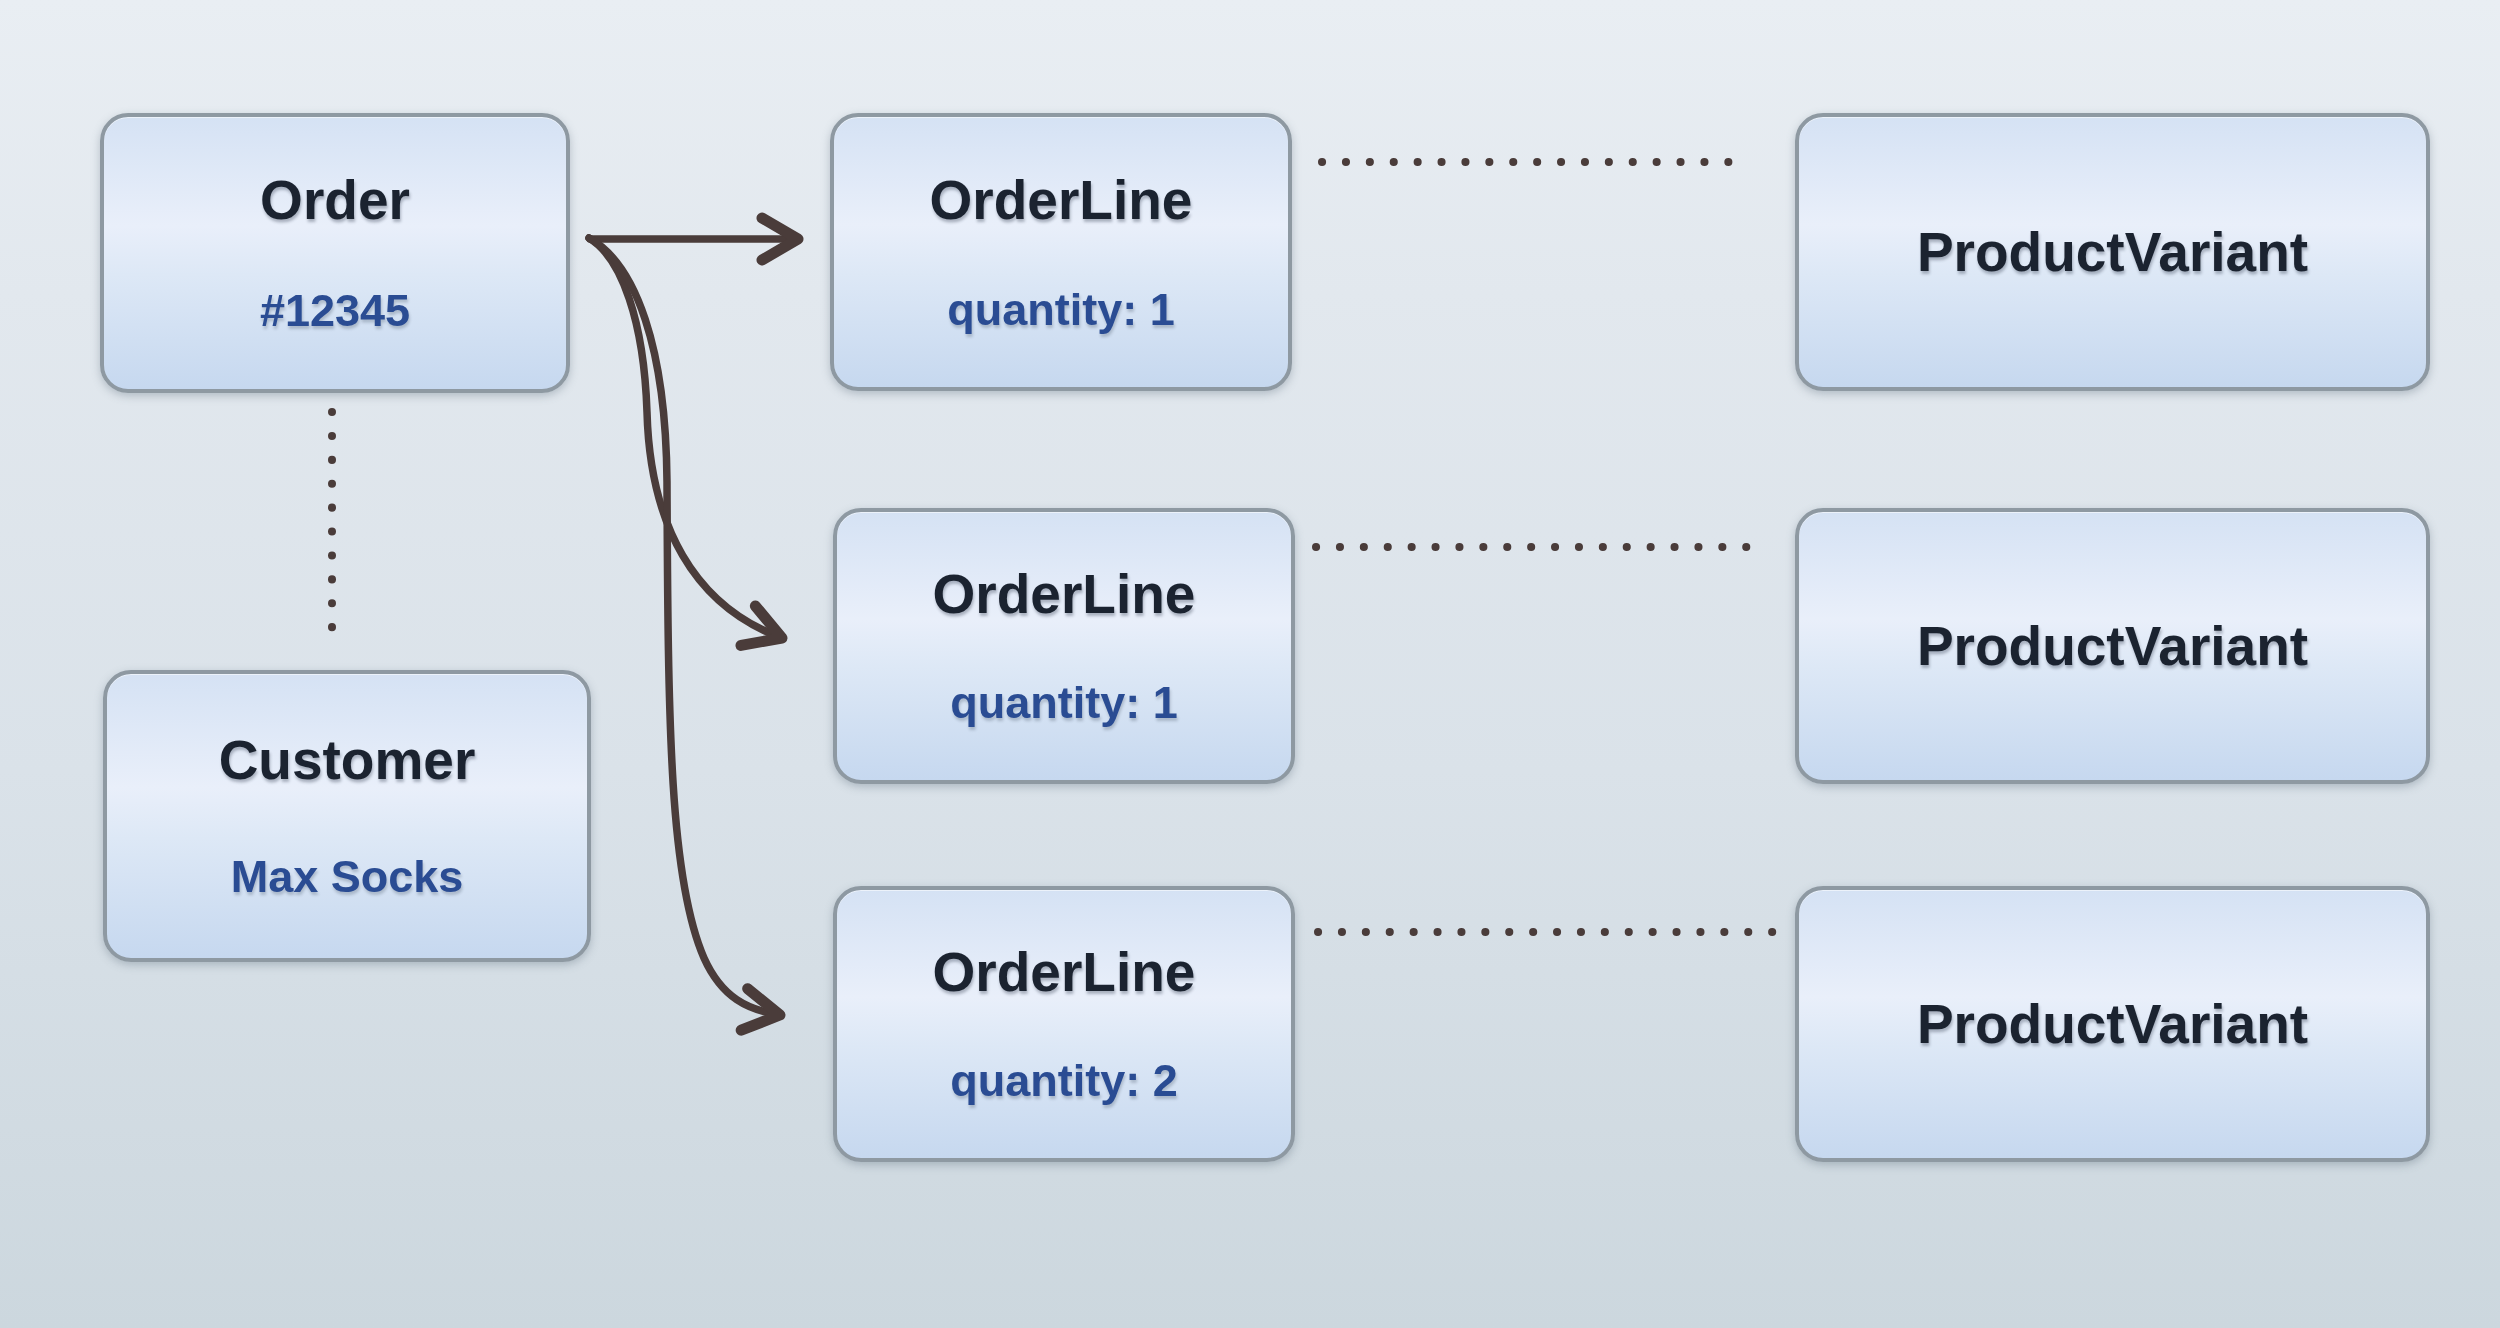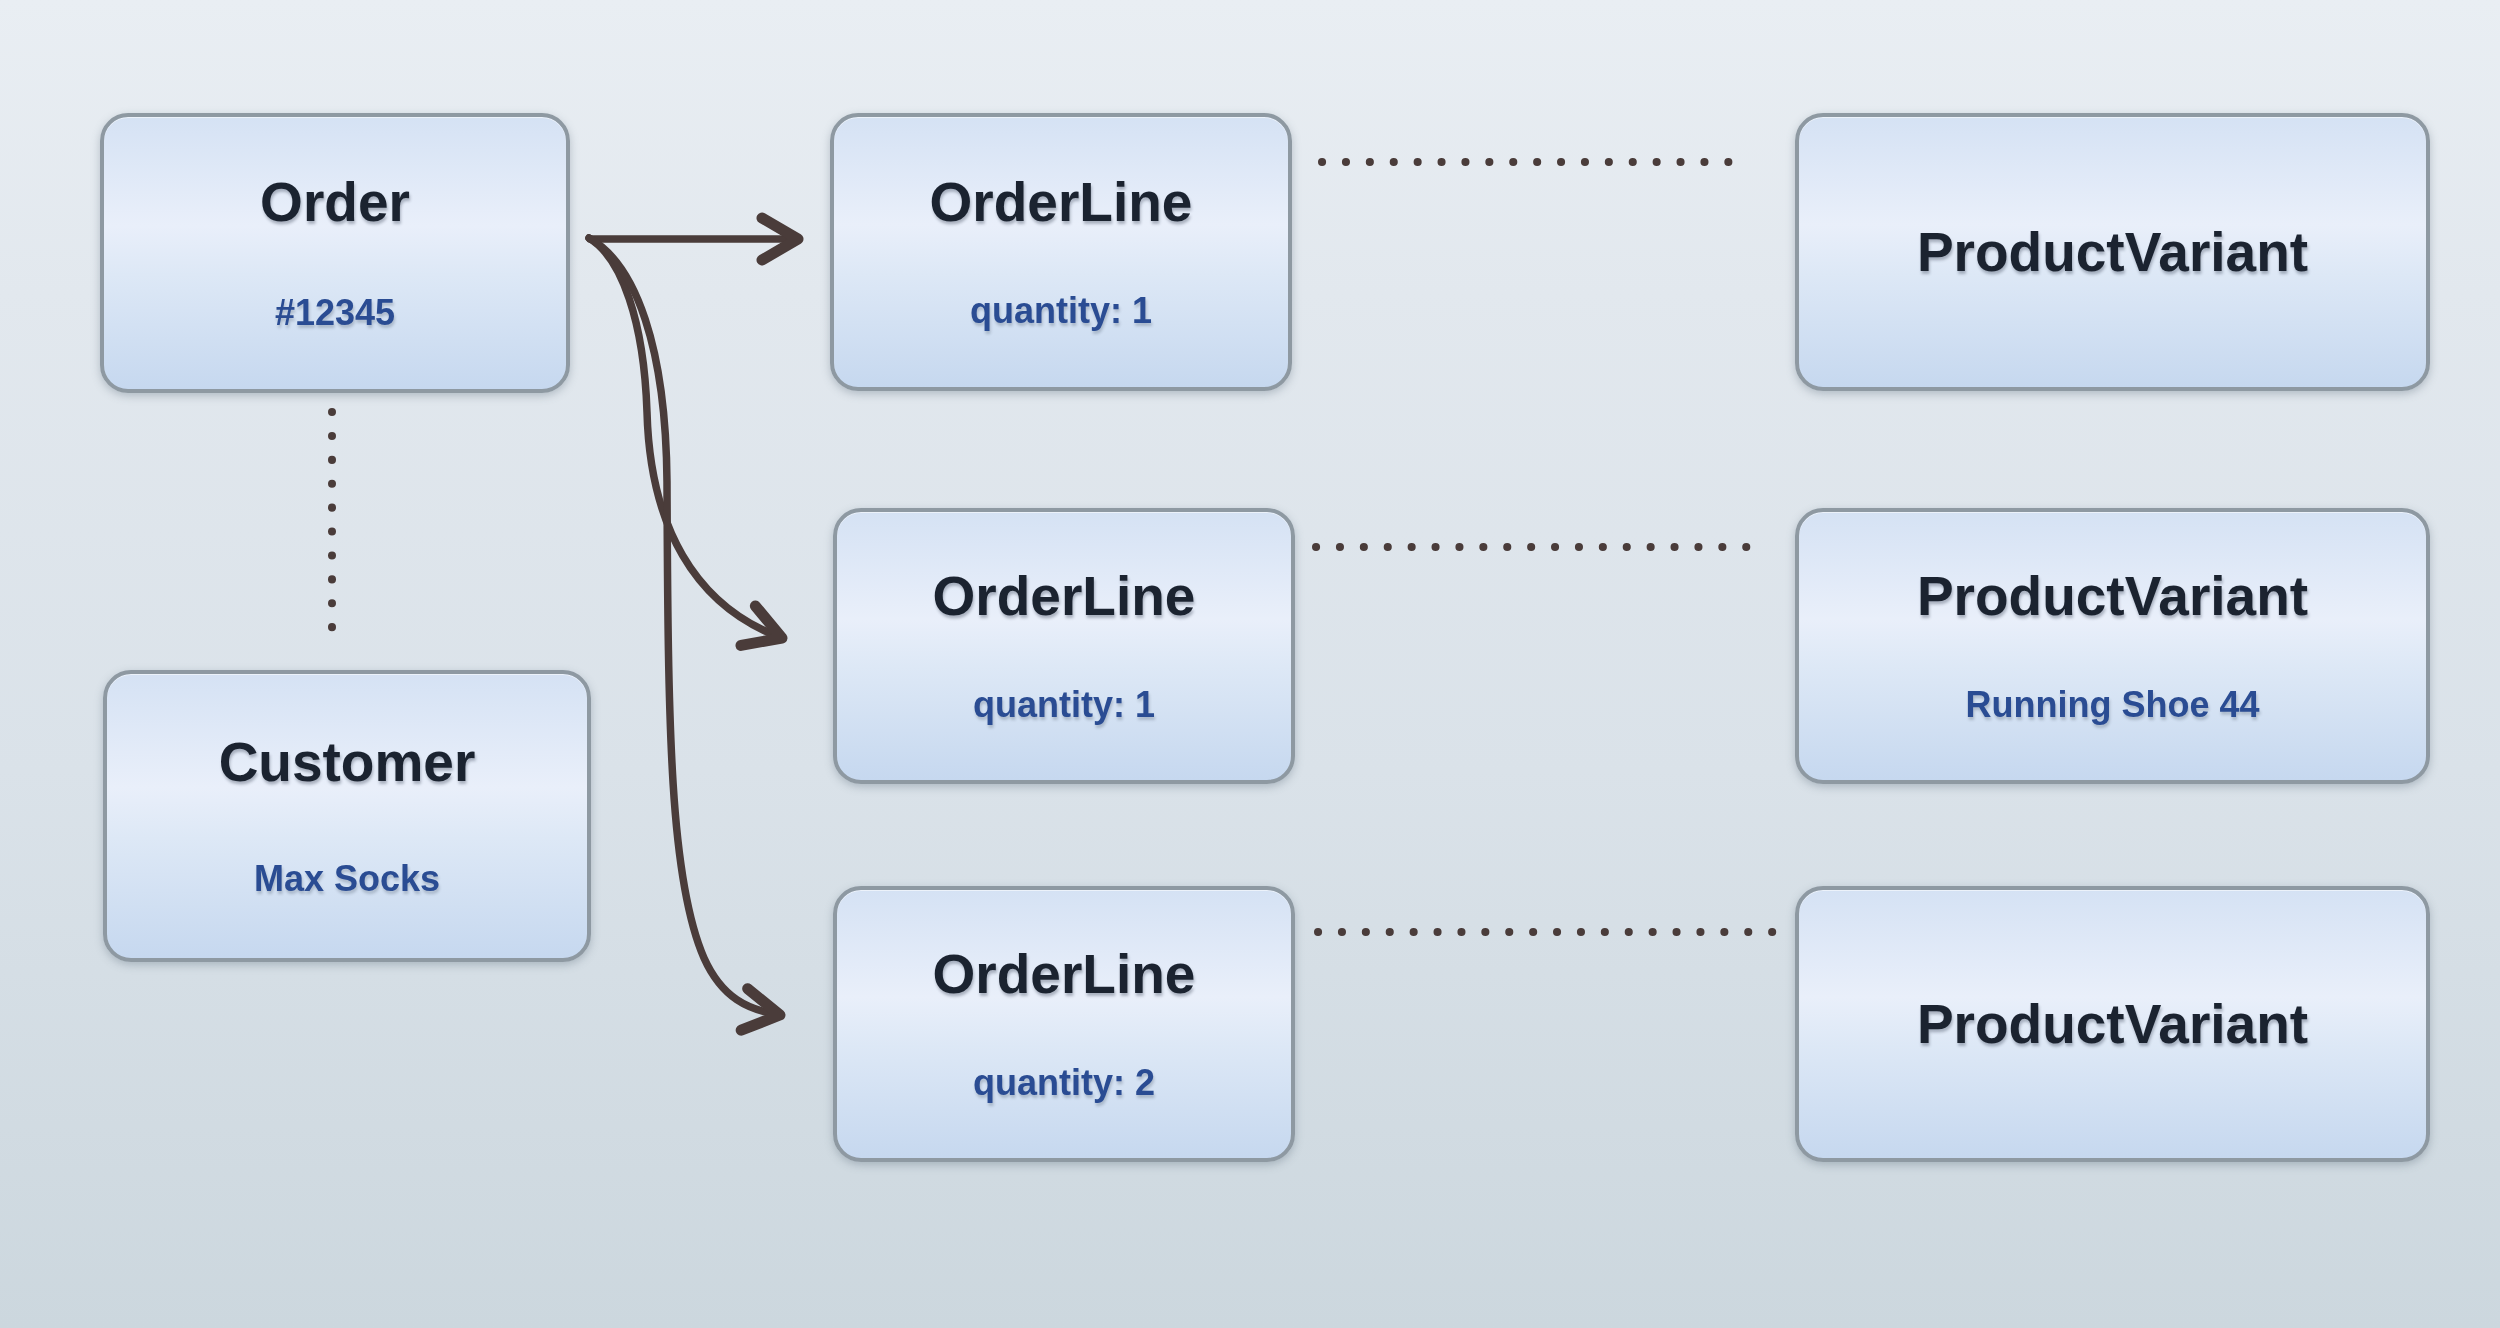--- a/index.html
+++ b/index.html
@@ -38,21 +38,21 @@
   .node .title {
     font-size: 55px;
     font-weight: 700;
     color: #1b2330;
     line-height: 1;
     text-shadow: 1px 3px 3px rgba(25,35,55,0.30);
     white-space: nowrap;
   }
 
   .node .value {
-    font-size: 36px;
+    font-size: 45px;
     font-weight: 700;
     color: #2a4c93;
     line-height: 1;
     text-shadow: 1px 3px 3px rgba(25,35,55,0.22);
     white-space: nowrap;
   }
 
   #node-order     { left: 100px;  top: 113px; width: 470px; height: 280px; }
   #node-customer  { left: 103px;  top: 670px; width: 488px; height: 292px; }
   #node-ol1       { left: 830px;  top: 113px; width: 462px; height: 278px; }
@@ -113,20 +113,19 @@
     <div class="title">OrderLine</div>
     <div class="value">quantity: 2</div>
   </div>
 
   <div class="node" id="node-pv1">
     <div class="title">ProductVariant</div>
   </div>
 
   <div class="node" id="node-pv2">
     <div class="title">ProductVariant</div>
-    <div class="value">Running Shoe 44</div>
   </div>
 
   <div class="node" id="node-pv3">
     <div class="title">ProductVariant</div>
   </div>
 
 </div>
 
 </body></html>

